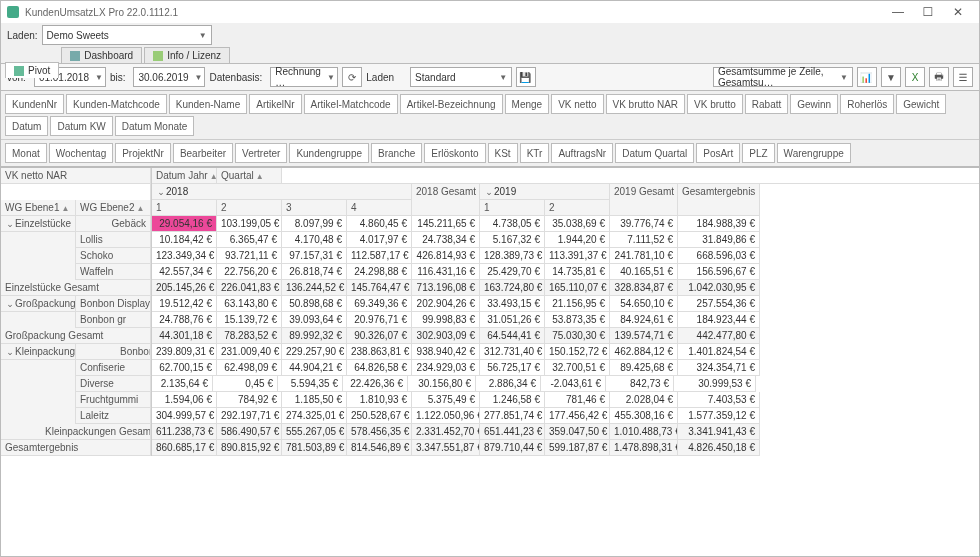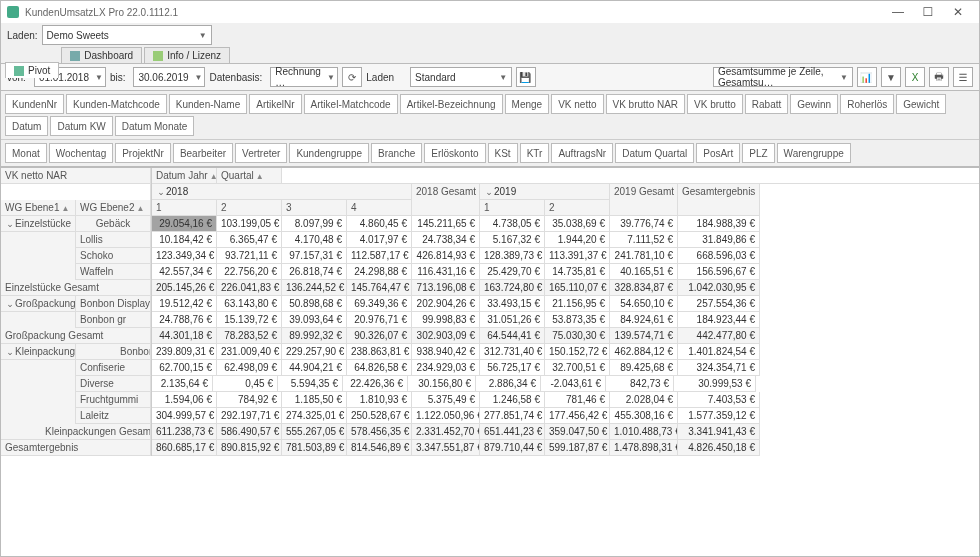--- a/index.html
+++ b/index.html
@@ -26,21 +26,21 @@
 .pivotrow{display:flex}
 .rowhdr{display:flex;border-right:1px solid #ccc}
 .rowhdr .cell{width:75px}
 .pivot .cell{border-right:1px solid #ddd;border-bottom:1px solid #ddd;padding:2px 4px;height:16px;box-sizing:border-box;overflow:hidden;white-space:nowrap;font-size:10px}
 .colcell{width:65px;text-align:right}
 .colcell.wide{width:68px}
 .hdrcell{background:#f4f4f4;color:#555}
 .hdrcell .sort{font-size:8px;color:#888;margin-left:2px}
 .grouphdr{background:#f4f4f4;display:flex;align-items:center}
 .expand{display:inline-block;width:10px;text-align:center;cursor:pointer;color:#666;font-size:9px}
-.selcell{background:#a3a3a3}
+.selcell{background:#ec4899}
 .subtotal{background:#f4f4f4}
 .databody{flex:1;overflow:auto}
 </style>
 </head>
 <body>
 
 <div class="window">
   <div class="titlebar">
     <span class="icon-app"></span>
     <span class="title">KundenUmsatzLX Pro 22.0.1112.1</span>
@@ -184,21 +184,21 @@
       <div class="cell hdrcell colcell wide"></div>
       <div class="cell hdrcell colcell" style="text-align:left"><span>1</span></div>
       <div class="cell hdrcell colcell" style="text-align:left"><span>2</span></div>
       <div class="cell hdrcell colcell wide"></div>
       <div class="cell hdrcell colcell" style="width:82px"></div>
     </div>
     <div class="databody" id="databody">
         <div class="pivotrow">
           <div class="rowhdr">
             <div class="cell hdrcell" style="width: 75px; text-align: left;"><span class="expand">⌄</span><span>Einzelstücke</span></div>
-            <div class="cell hdrcell" style="width: 75px; text-align: center;">Gebäck</div>
+            <div class="cell hdrcell" style="width: 75px; text-align: right;">Gebäck</div>
           </div>
           <div class="cell colcell selcell" style="width: 65px;">29.054,16 €</div>
           <div class="cell colcell" style="width: 65px;">103.199,05 €</div>
           <div class="cell colcell" style="width: 65px;">8.097,99 €</div>
           <div class="cell colcell" style="width: 65px;">4.860,45 €</div>
           <div class="cell colcell" style="width: 68px;">145.211,65 €</div>
           <div class="cell colcell" style="width: 65px;">4.738,05 €</div>
           <div class="cell colcell" style="width: 65px;">35.038,69 €</div>
           <div class="cell colcell" style="width: 68px;">39.776,74 €</div>
           <div class="cell colcell" style="width: 82px;">184.988,39 €</div>

